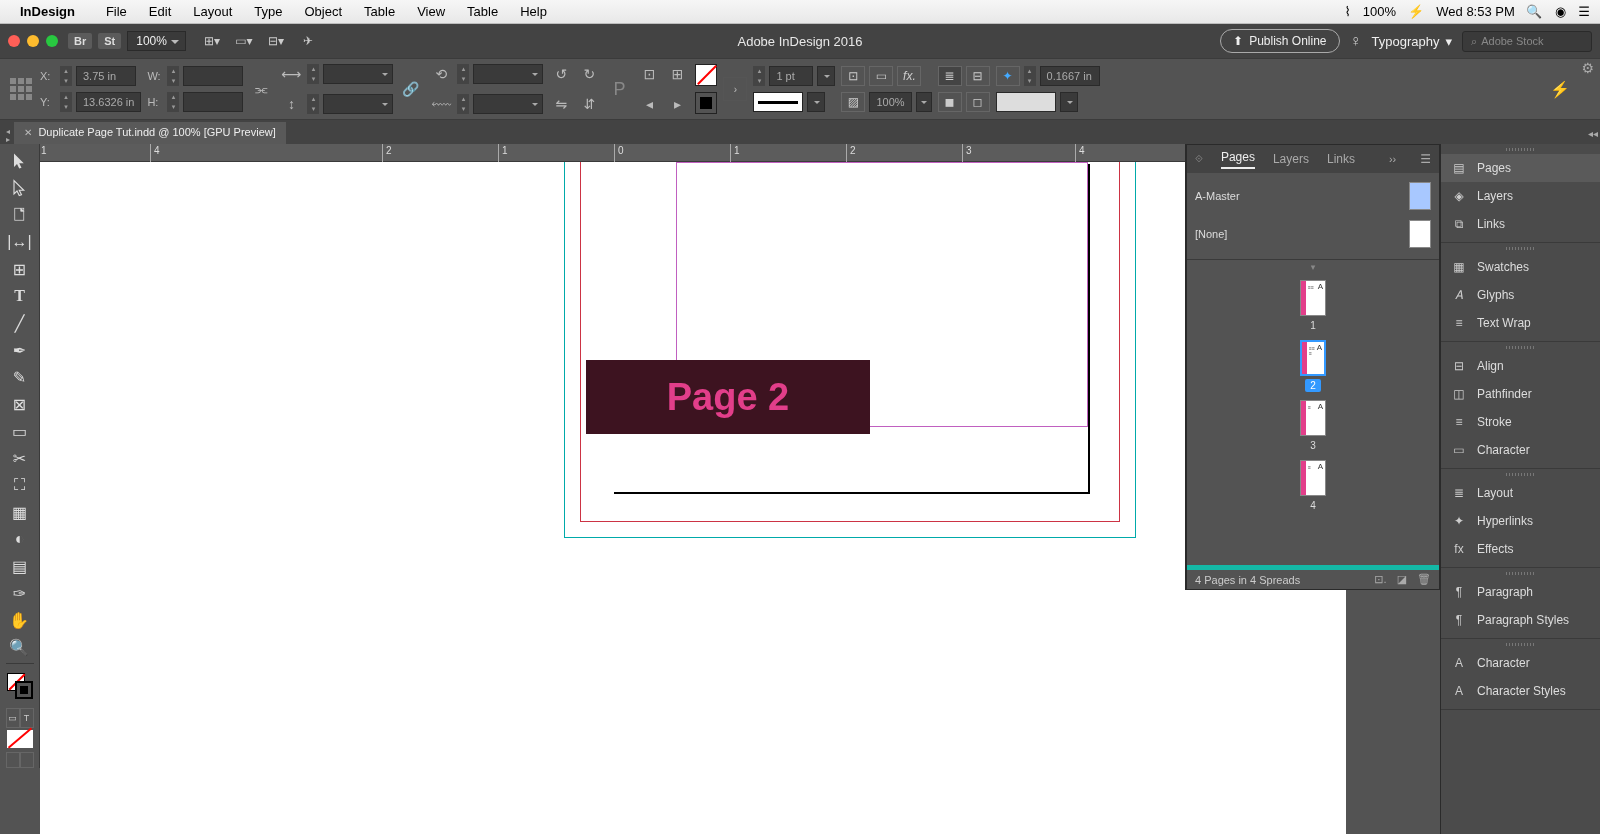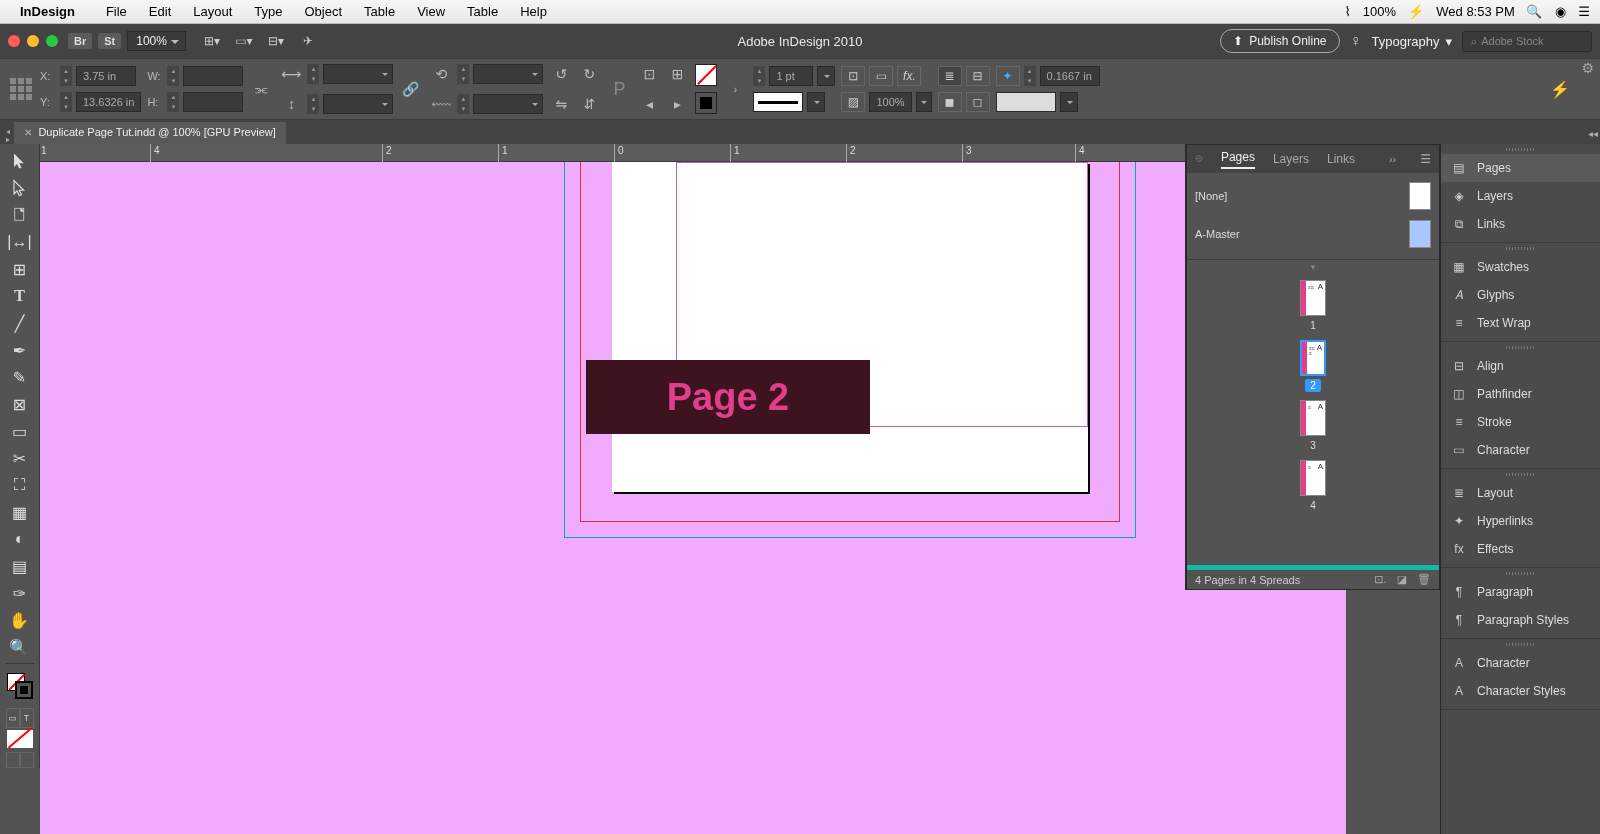--- a/index.html
+++ b/index.html
@@ -57,21 +57,21 @@
 .doc-tab { background: #595959; color: #eee; padding: 4px 10px; font-size: 11px; border-bottom: 2px solid #595959; position: relative; display: flex; align-items: center; gap: 6px; }
 .doc-tab .x { color: #bbb; font-size: 10px; }
 .arrow-btns { display: flex; flex-direction: column; margin-right: 4px; color: #aaa; font-size: 8px; line-height: 8px; }
 
 
 .workspace { position: absolute; top: 144px; left: 40px; right: 0; bottom: 0; background: #535353; }
 .ruler-h { position: absolute; top: 0; left: 0; right: 254px; height: 18px; background: #5c5c5c; border-bottom: 1px solid #3a3a3a; display: flex; color: #ddd; font-size: 10px; }
 .ruler-h .tick { position: absolute; border-left: 1px solid #aaa; height: 10px; top: 8px; }
 .ruler-h .tick.major { height: 18px; top: 0; }
 .ruler-h .tick-label { position: absolute; top: 1px; }
-.canvas-area { position: absolute; top: 18px; left: 0; right: 254px; bottom: 0; background: #f0abfc; overflow: hidden; text-align: center; }
+.canvas-area { position: absolute; top: 18px; left: 0; right: 254px; bottom: 0; background: #ffffff; overflow: hidden; text-align: center; }
 .page { position: absolute; left: 572px; top: 0; width: 476px; height: 330px; background: #fff; box-shadow: 2px 2px 0 #000; }
 .bleed-box { position: absolute; left: 540px; top: -30px; width: 540px; height: 390px; border: 1px solid #cc3344; pointer-events: none; }
 .slug-box { position: absolute; left: 524px; top: -46px; width: 572px; height: 422px; border: 1px solid #00aaaa; pointer-events: none; }
 .margin-box { position: absolute; left: 636px; top: 0; width: 412px; height: 265px; border: 1px solid #c060c0; pointer-events: none; }
 .text-frame { position: absolute; left: 546px; top: 198px; width: 284px; height: 74px; background: #3d1320; display: flex; align-items: center; justify-content: center; }
 .text-frame span { color: #e23e8a; font-weight: 700; font-size: 38px; font-family: Arial, sans-serif; }
 
 
 .toolbar { position: absolute; top: 144px; left: 0; width: 40px; background: #535353; border-right: 1px solid #3a3a3a; display: flex; flex-direction: column; align-items: center; padding-top: 4px; gap: 1px; }
 .toolbar .tool { width: 30px; height: 26px; display: flex; align-items: center; justify-content: center; color: #ddd; font-size: 16px; position: relative; }
@@ -153,21 +153,21 @@
     <div class="tr-yellow"></div>
     <div class="tr-green"></div>
   </div>
   <span class="pill">Br</span>
   <span class="pill">St</span>
   <span class="zoom">100%</span>
   <div class="icon-btn">⊞▾</div>
   <div class="icon-btn">▭▾</div>
   <div class="icon-btn">⊟▾</div>
   <div class="icon-btn">✈</div>
-  <span class="title">Adobe InDesign 2010</span>
+  <span class="title">Adobe InDesign 2016</span>
   <div class="appbar-right">
     <div class="publish-btn">
       <span>⬆</span>
       <span>Publish Online</span>
     </div>
     <span style="color:#ccc;font-size:16px;">♀</span>
     <div class="workspace-switch">
       <span>Typography</span>
       <span>▾</span>
     </div>
@@ -441,26 +441,26 @@
   <div class="pp-tabs">
     <span style="color:#888;font-size:10px;">⟐</span>
     <span class="active">Pages</span>
     <span>Layers</span>
     <span>Links</span>
     <span class="collapse">››</span>
     <span style="margin-left:6px;">☰</span>
   </div>
   <div class="pp-masters">
     <div class="pp-master-row">
+      <span>A-Master</span>
+      <div class="pp-master-thumb hl"></div>
+    </div>
+    <div class="pp-master-row">
       <span>[None]</span>
       <div class="pp-master-thumb"></div>
-    </div>
-    <div class="pp-master-row">
-      <span>A-Master</span>
-      <div class="pp-master-thumb hl"></div>
     </div>
   </div>
   <div class="pp-divider"></div>
   <div style="text-align:center;color:#888;font-size:9px;">▾</div>
   <div class="pp-pages">
     <div class="pp-page-item">
       <div class="pp-thumb">
           <span class="a-marker">A</span>
           <span class="mini-text">≡≡</span>
         </div>

